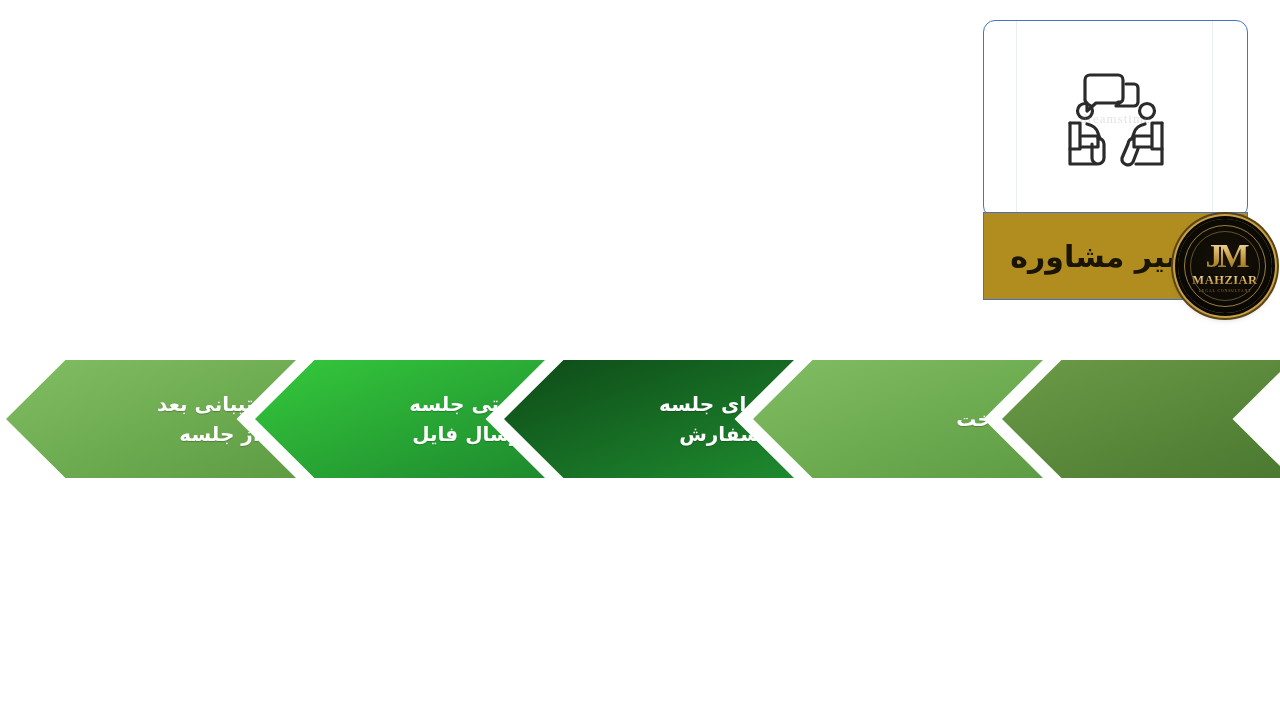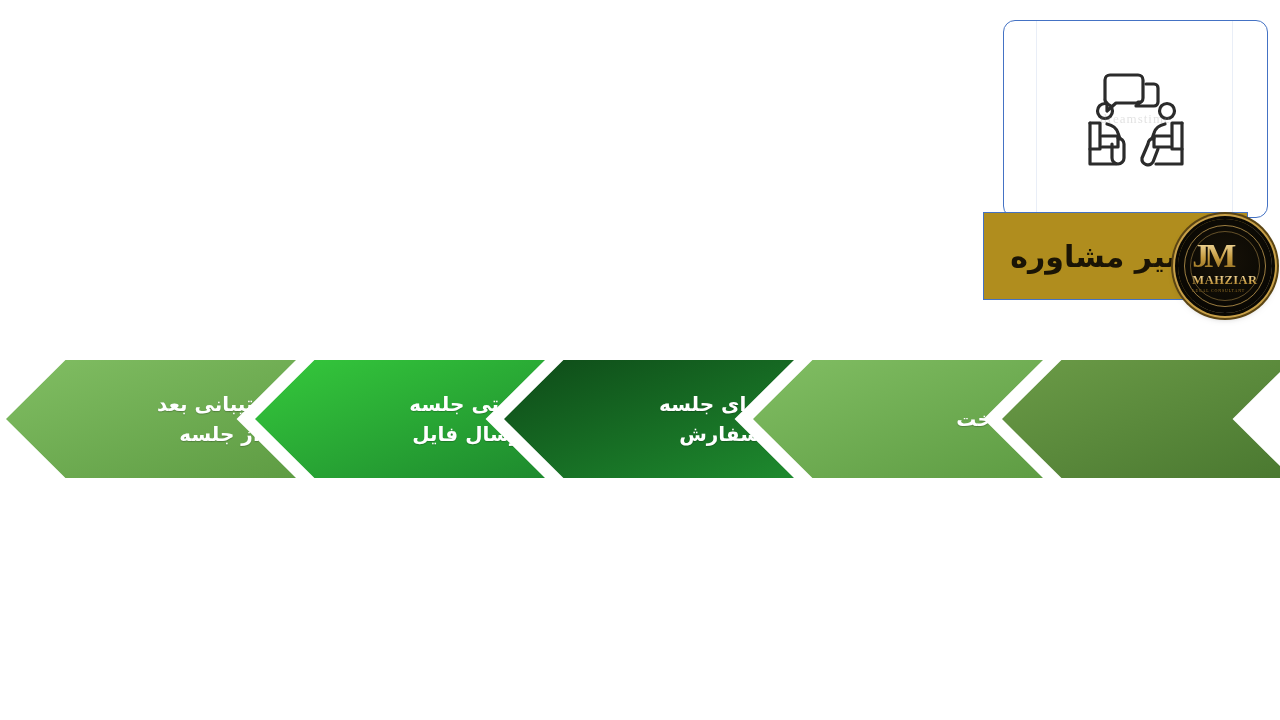--- a/index.html
+++ b/index.html
@@ -21,21 +21,20 @@
     position: absolute;
     left: 983px;
     top: 20px;
     width: 265px;
     height: 198px;
     box-sizing: border-box;
     background: #ffffff;
     border: 1.5px solid #4472C4;
     border-radius: 12px;
     overflow: hidden;
-    margin-left: 20px;
   }
   .card-inner-line {
     position: absolute;
     top: 0;
     bottom: 0;
     width: 1px;
     background: #e9eef7;
   }
   .card-line-a { left: 32px; }
   .card-line-b { left: 228px; }
@@ -112,20 +111,21 @@
   }
   .badge-ring {
     position: absolute;
     border-radius: 50%;
     border: 1px solid rgba(206,166,86,0.75);
   }
   .ring-outer { left: 6px; top: 6px; right: 6px; bottom: 6px; }
   .ring-inner { left: 12px; top: 12px; right: 12px; bottom: 12px; border-color: rgba(206,166,86,0.45); }
   .badge-core {
     position: relative;
+    text-align: center;
     line-height: 1;
     z-index: 3;
   }
   .badge-mono {
     font-family: "Liberation Serif", "DejaVu Serif", serif;
     font-weight: bold;
     font-size: 34px;
     background: linear-gradient(#fbe6b0, #c49a3f 55%, #8e6a1c);
     -webkit-background-clip: text;
     background-clip: text;

